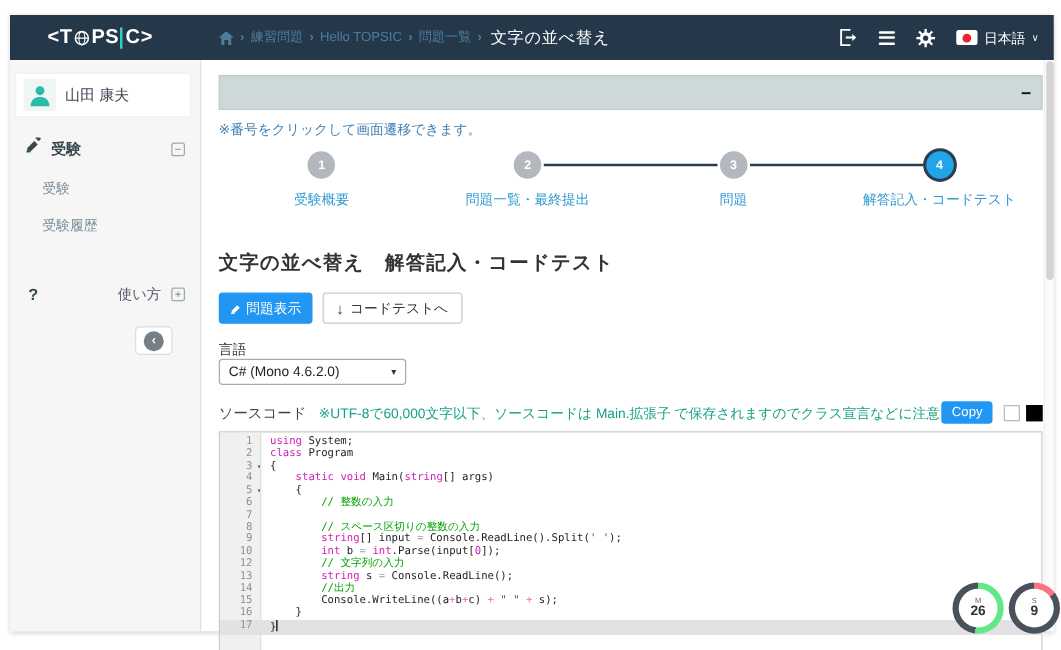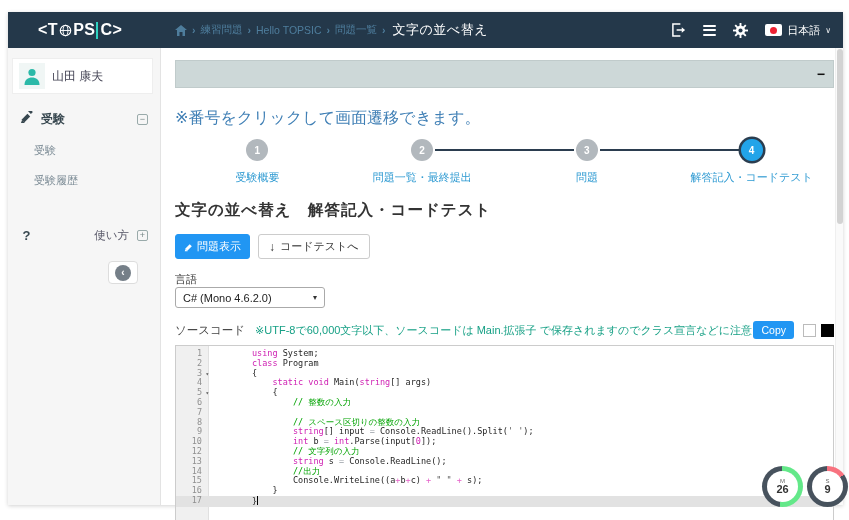--- a/index.html
+++ b/index.html
@@ -43,31 +43,31 @@
   .subitem { font-size:11px; color:#7a8a94; padding-left:26px; margin-top:15px; cursor:pointer; }
   .help-row { margin-top:24px; }
   .help-row .q { font-size:13px; font-weight:bold; color:#37474f; width:13px; text-align:center; }
   .help-row .lbl { font-weight:normal; font-size:11.5px; color:#556;text-align:right; }
   .collapse-btn { margin:18px 22px 0 auto; width:30px; height:23px; background:#fff; border:1px solid #ddd; border-radius:4px; display:flex; align-items:center; justify-content:center; cursor:pointer; }
   .collapse-btn .circ { width:16px; height:16px; border-radius:50%; background:#757f88; color:#fff; font-size:10px; line-height:15px; text-align:center; font-weight:bold; }
 
   
   .panel-head { height:28px; background:#cdd8d8; border:1px solid #c0cbcb; display:flex; align-items:center; justify-content:flex-end; padding-right:8px; }
   .min-btn { font-size:14px; font-weight:bold; color:#111; cursor:pointer; line-height:1; }
-  .note { margin-top:20px; font-size:16px; color:var(--blueText); }
+  .note { margin-top:8px; font-size:11px; color:var(--blueText); }
   .stepper { position:relative; margin-top:10px; height:48px; display:flex; }
   .step { flex:1; display:flex; flex-direction:column; align-items:center; position:relative; z-index:1; }
   .dot { width:22px; height:22px; border-radius:50%; background:var(--stepGray); color:#fff; font-size:10px; font-weight:bold; display:flex; align-items:center; justify-content:center; cursor:pointer; }
   .step.active .dot { background:var(--stepActive); box-shadow:0 0 0 2.5px var(--stepRing); }
   .step .slabel { margin-top:9px; font-size:11px; color:var(--stepLabel); white-space:nowrap; }
   .sline { position:absolute; top:10px; height:2px; background:var(--stepRing); z-index:0; }
   .sline.l23 { left:calc(37.5% + 13px); width:calc(25% - 26px); }
   .sline.l34 { left:calc(62.5% + 13px); width:calc(25% - 26px); }
 
-  .page-title { margin-top:13px; font-size:15.5px; font-weight:600; color:#333; letter-spacing:1px; }
+  .page-title { margin-top:31px; font-size:15.5px; font-weight:600; color:#333; letter-spacing:1px; }
   .btn-row { margin-top:13px; display:flex; gap:8px; align-items:center; }
   .btn-blue { background:var(--accent); color:#fff; border:1px solid var(--accent); border-radius:3px; font-size:11px; padding:4px 8px; display:inline-flex; align-items:center; gap:3px; cursor:pointer; }
   .btn-outline { background:#fff; color:#333; border:1px solid #ccc; border-radius:3px; font-size:11px; padding:4px 10px; display:inline-flex; align-items:center; gap:5px; cursor:pointer; }
   .btn-outline .dn { font-weight:bold; font-size:12px; }
   .field-label { margin-top:13px; font-size:11px; color:#333; }
   .select { margin-top:0; width:150px; height:21px; border:1px solid #aaa; border-radius:3px; background:#fff; font-size:11px; color:#222; display:flex; align-items:center; padding:0 7px; cursor:pointer; }
   .select .val { flex:1; }
   .select .caret { font-size:8px; color:#333; }
 
   .src-row { margin-top:13px; display:flex; align-items:center; }
@@ -80,21 +80,21 @@
 
   
   .editor { margin-top:6px; height:198px; border:1px solid #ccc; background:#fff; position:relative; overflow:hidden;
             font-family:"DejaVu Sans Mono","Liberation Mono",monospace; font-size:8.5px; line-height:9.8px; }
   .gutter-bg { position:absolute; left:0; top:0; bottom:0; width:33px; background:#f0f0f0; border-right:1px solid #e0e0e0; }
   .code-lines { position:relative; padding-top:3px; }
   .code-row { display:flex; white-space:pre; }
   .code-row.active { background:#e2e2e2; }
   .gut { flex:none; width:33px; color:#909090; text-align:right; padding-right:7px; position:relative; }
   .gut .fold { position:absolute; right:0px; top:0; font-size:6px; color:#555; }
-  .code { padding-left:7px;margin-left:36px; }
+  .code { padding-left:7px; }
   .tk-t { color:var(--plain); } .tk-k { color:var(--kw); } .tk-c { color:var(--cm); }
   .tk-n { color:var(--num); } .tk-o { color:var(--op); } .tk-e { color:var(--eq); } .tk-s { color:var(--str); }
   .caret-bar { display:inline-block; width:1px; height:9px; background:#000; vertical-align:-1px; }
 
   
   .vscroll { position:absolute; right:0; top:36px; bottom:0; width:8px; background:#fafafa; border-left:1px solid #efefef; }
   .vscroll .thumb { margin:1px auto 0; width:6px; height:175px; background:#d3d3d3; border-radius:3px; }
 
   
   .gauges { position:absolute; right:1px; bottom:13px; display:flex; gap:4px; z-index:5; }

